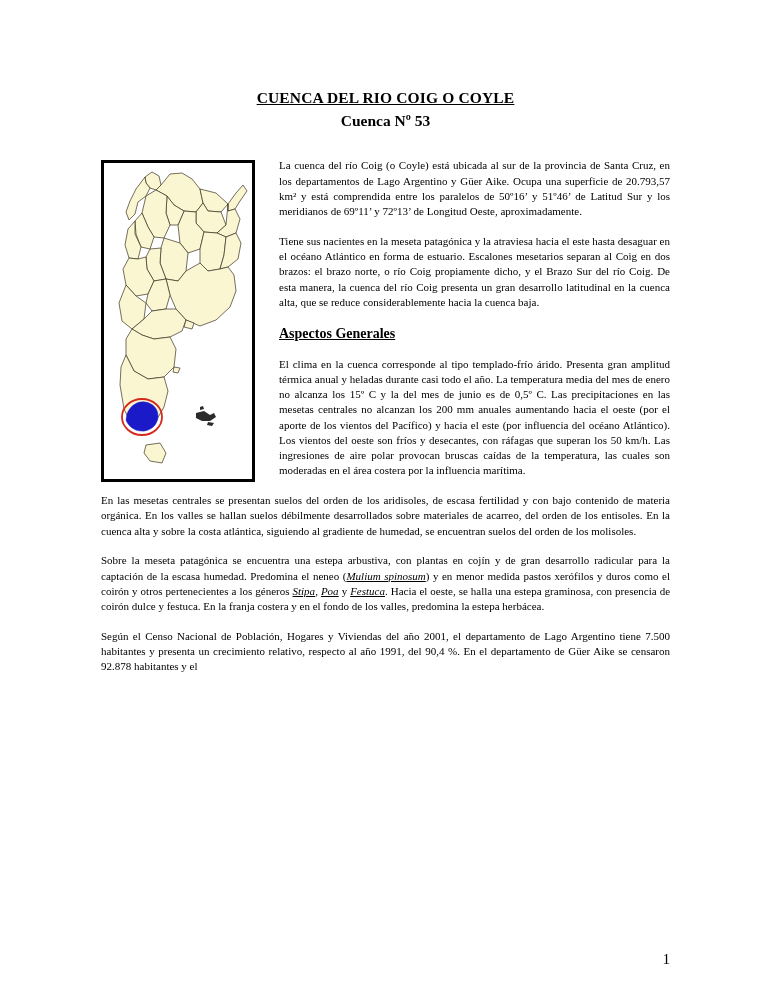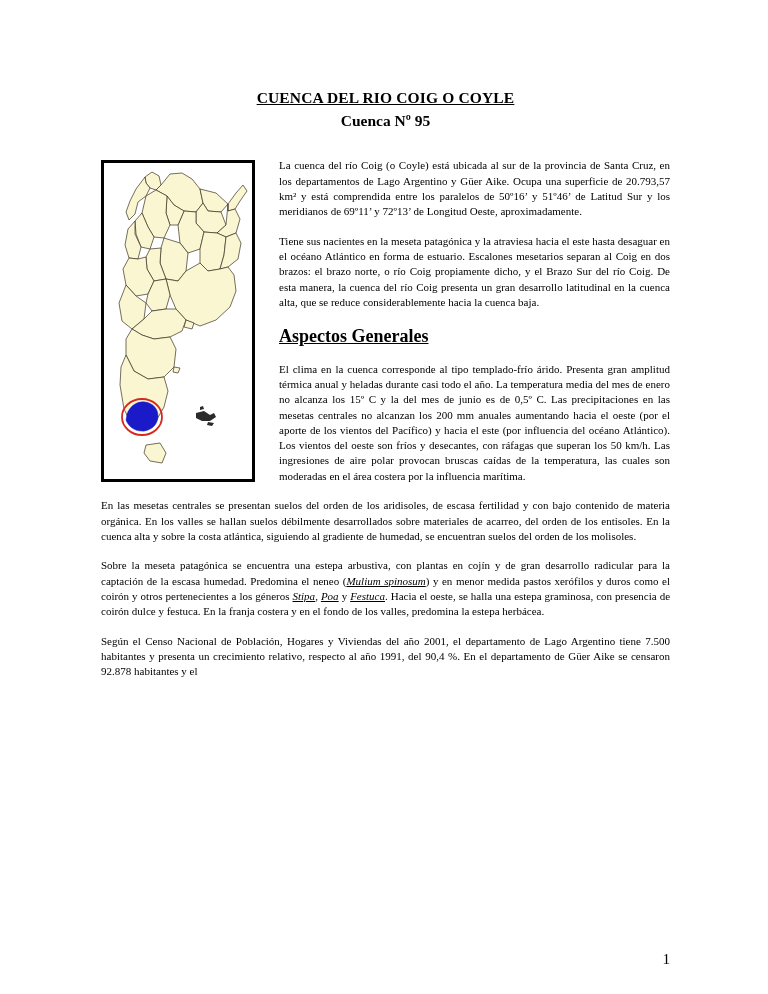--- a/index.html
+++ b/index.html
@@ -68,21 +68,21 @@
   p.body {
     margin: 0 0 14.5px 0;
     font-size: 11px;
     line-height: 1.385;
     text-align: justify;
     text-justify: inter-word;
     hyphens: none;
   }
 
   h2.section-head {
-    font-size: 18px;
+    font-size: 14px;
     font-weight: bold;
     margin: 0 0 14px 4px;
     line-height: 1.3;
     display: block;
   }
   h2.section-head span { text-decoration: underline; }
 
   .sci {
     font-style: italic;
     text-decoration: underline;
@@ -99,21 +99,21 @@
     line-height: 1;
   }
 </style>
 </head>
 <body>
 
 <div class="page">
 
   <div class="title-block">
     <div class="doc-title">CUENCA DEL RIO COIG O COYLE</div>
-    <div class="doc-subtitle">Cuenca Nº 95</div>
+    <div class="doc-subtitle">Cuenca Nº 53</div>
   </div>
 
   <div class="map-figure">
     <svg viewBox="0 0 148 316" xmlns="http://www.w3.org/2000/svg">
       <rect x="0" y="0" width="148" height="316" fill="#ffffff"></rect>
       <g stroke="#3A3020" stroke-width="0.7" fill="#FAF6D2" stroke-linejoin="round">
 
         <path d="M41,14 L48,9 L55,13 L57,22 L52,27 L46,25 L42,20 Z"></path>
         <path d="M57,22 L66,11 L78,10 L88,16 L96,26 L99,40 L92,49 L80,48 L70,42 L63,33 L52,27 Z"></path>
         <path d="M41,14 L42,20 L46,25 L42,33 L34,39 L31,51 L25,57 L22,49 L26,38 L32,26 Z"></path>

